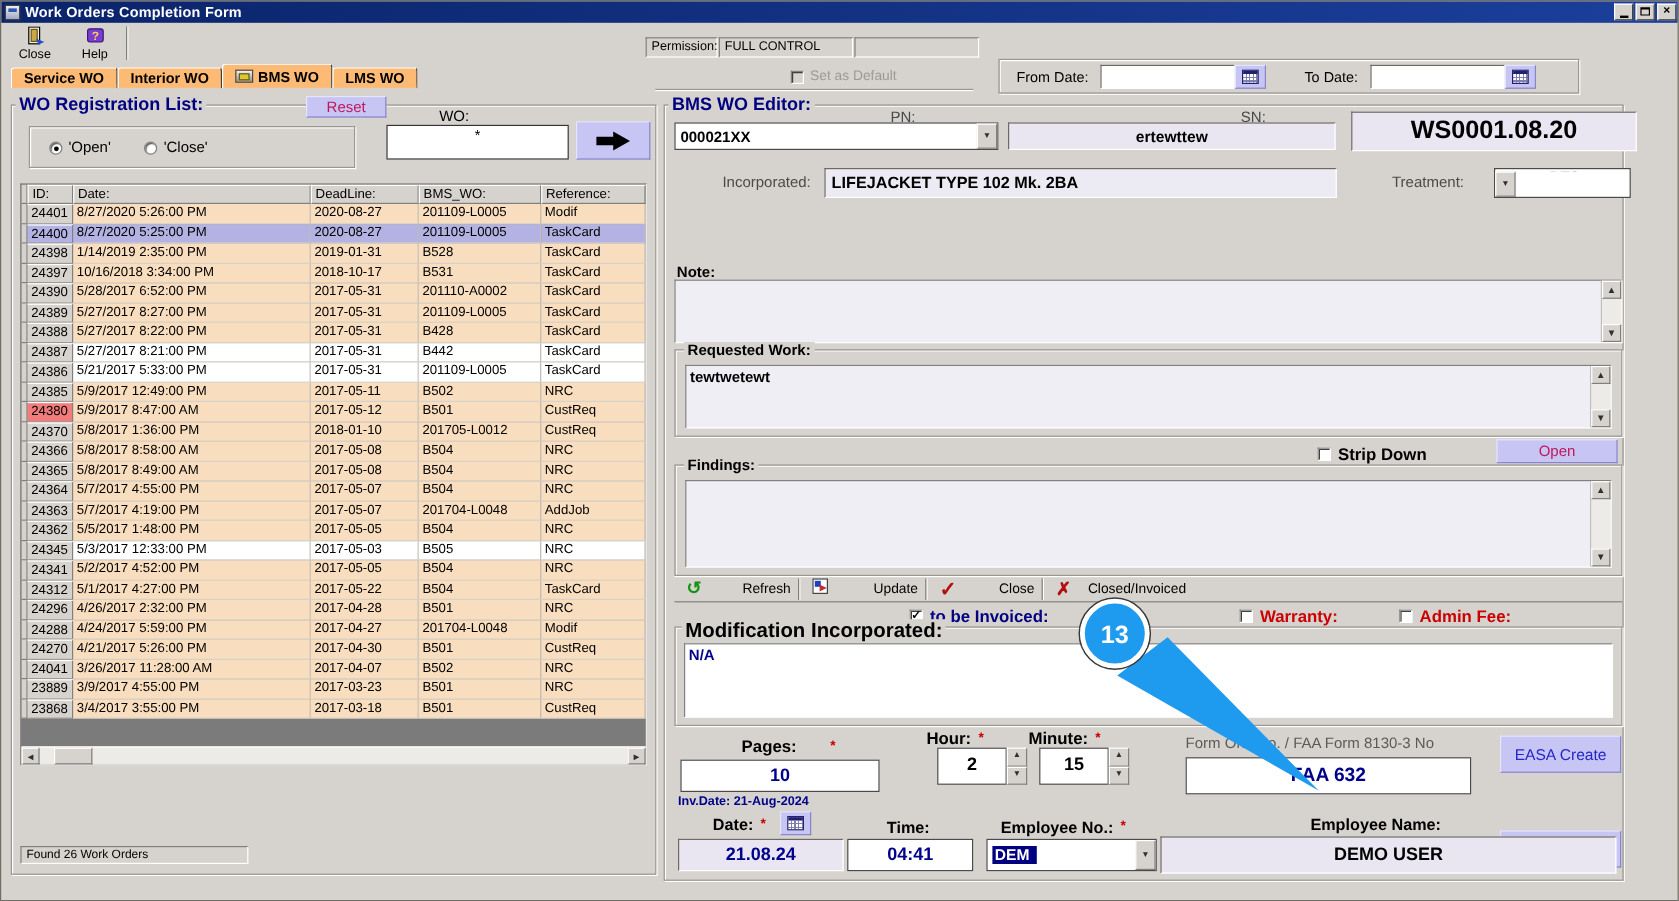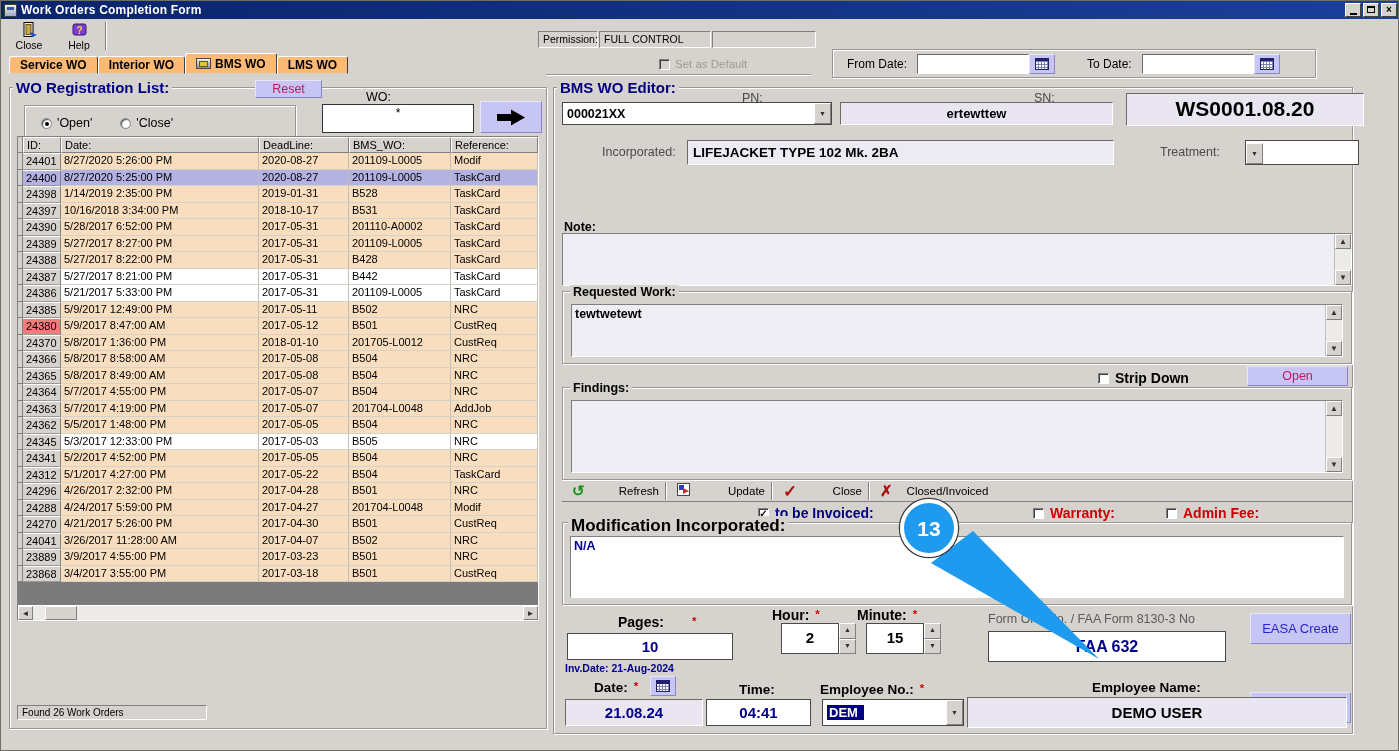--- a/index.html
+++ b/index.html
@@ -59,21 +59,21 @@
   .btn-lav { background:#c7c5f4; border:1px solid; border-color:#e6e5fb #8886c9 #8886c9 #e6e5fb; color:#be185d; font-size:12.5px; text-align:center; }
   #reset-btn { position:absolute; left:254px; top:79px; width:67px; height:18px; line-height:16px; z-index:3; }
   #radio-group { position:absolute; left:14px; top:17px; width:272px; height:35px; border:1px solid #9a9792; box-shadow:1px 1px 0 #fff, inset 1px 1px 0 #fff; display:flex; align-items:center; gap:28px; padding-left:16px; font-size:12.5px; }
   .radio { width:11px; height:11px; border-radius:50%; background:#fff; border:1px solid #808080; box-shadow:inset 1px 1px 1px #555; position:relative; display:inline-block; vertical-align:-2px; margin-right:5px; }
   .radio.on::after { content:""; position:absolute; left:3px; top:3px; width:4px; height:4px; border-radius:50%; background:#000; }
   #wo-label { position:absolute; left:356px; top:2px; font-size:12.5px; color:#000; }
   #wo-field { position:absolute; left:312px; top:16px; width:152px; height:29px; background:#fff; border:1px solid #333; font-size:12px; text-align:center; line-height:16px; }
   #wo-go { position:absolute; left:470px; top:13px; width:62px; height:32px; display:flex; align-items:center; justify-content:center; }
 
   
-  #grid { position:absolute; left:7px; top:48px; width:522px; height:485px; border:1px solid; border-color:#808080 #fff #fff #808080; background:#7b7b7b; display:flex; flex-direction:column;justify-content:flex-end; }
+  #grid { position:absolute; left:7px; top:65px; width:522px; height:485px; border:1px solid; border-color:#808080 #fff #fff #808080; background:#7b7b7b; display:flex; flex-direction:column;justify-content:flex-end; }
   .gridrow { display:flex; flex:0 0 auto; }
   .corner { width:5px; background:#d6d3ce; border-right:1px solid #808080; border-bottom:1px solid #808080; }
   .th { background:#d6d3ce; border:1px solid; border-color:#fff #808080 #808080 #fff; font-size:11px; padding-left:3px; height:16px; line-height:14px; color:#000; overflow:hidden; }
   .tr { display:flex; height:16.5px; }
   .idc { width:38px; background:#d6d3ce; border-right:1px solid #808080; border-bottom:1px solid #9c9a94; border-top:1px solid #fff; font-size:11px; padding-left:3px; line-height:15px; }
   .cell { font-size:11px; padding-left:3px; line-height:15.5px; border-right:1px solid #c2bfb8; border-bottom:1px solid #d5d2ca; overflow:hidden; white-space:nowrap; color:#000; }
   .c-date{ width:198px; } .c-dl{ width:90px; } .c-wo{ width:102px; } .c-ref{ flex:1; }
   .tr.peach .cell { background:#f8ddbe; }
   .tr.white .cell { background:#ffffff; }
   .tr.selected .cell, .tr.selected .idc { background:#b3b2e3; }
@@ -578,21 +578,21 @@
 
     <div class="blklbl" style="left:40px; top:592px;"><span>Date:</span><span class="ast">*</span></div>
     <span class="calbtn" style="position:absolute; left:96px; top:588px;">
         <span class="cal-icon"></span>
       </span>
     <div class="sunkfield" style="left:11px; top:611px; width:138px; height:27px; font-size:15px; line-height:25px; color:#00008b;">21.08.24</div>
 
     <div class="blklbl" style="left:185px; top:594px;">Time:</div>
     <div class="blkfield" style="left:152px; top:611px; width:105px; height:27px; font-size:15px; line-height:25px;">04:41</div>
 
-    <div class="blklbl" style="left:266px; top:594px;text-align:right;"><span>Employee No.:</span><span class="ast">*</span></div>
+    <div class="blklbl" style="left:280px; top:594px;text-align:right;"><span>Employee No.:</span><span class="ast">*</span></div>
     <div class="combo" style="left:268px; top:611px; width:142px; height:27px;">
       <span class="val"><span style="background:#000080; color:#fff; padding:1px 6px 1px 2px; font-size:13px;">DEM</span></span>
       <span class="dd" style="line-height:23px;">▼</span>
     </div>
 
     <div class="blklbl" style="left:538px; top:592px;">Employee Name:</div>
     <div class="sunkfield" style="left:413px; top:609px; width:380px; height:31px; font-size:15px; line-height:29px;">DEMO USER</div>
   </div>
   <div class="gb-title" style="left:556px; top:78px; z-index:3;">BMS WO Editor:</div>
 

